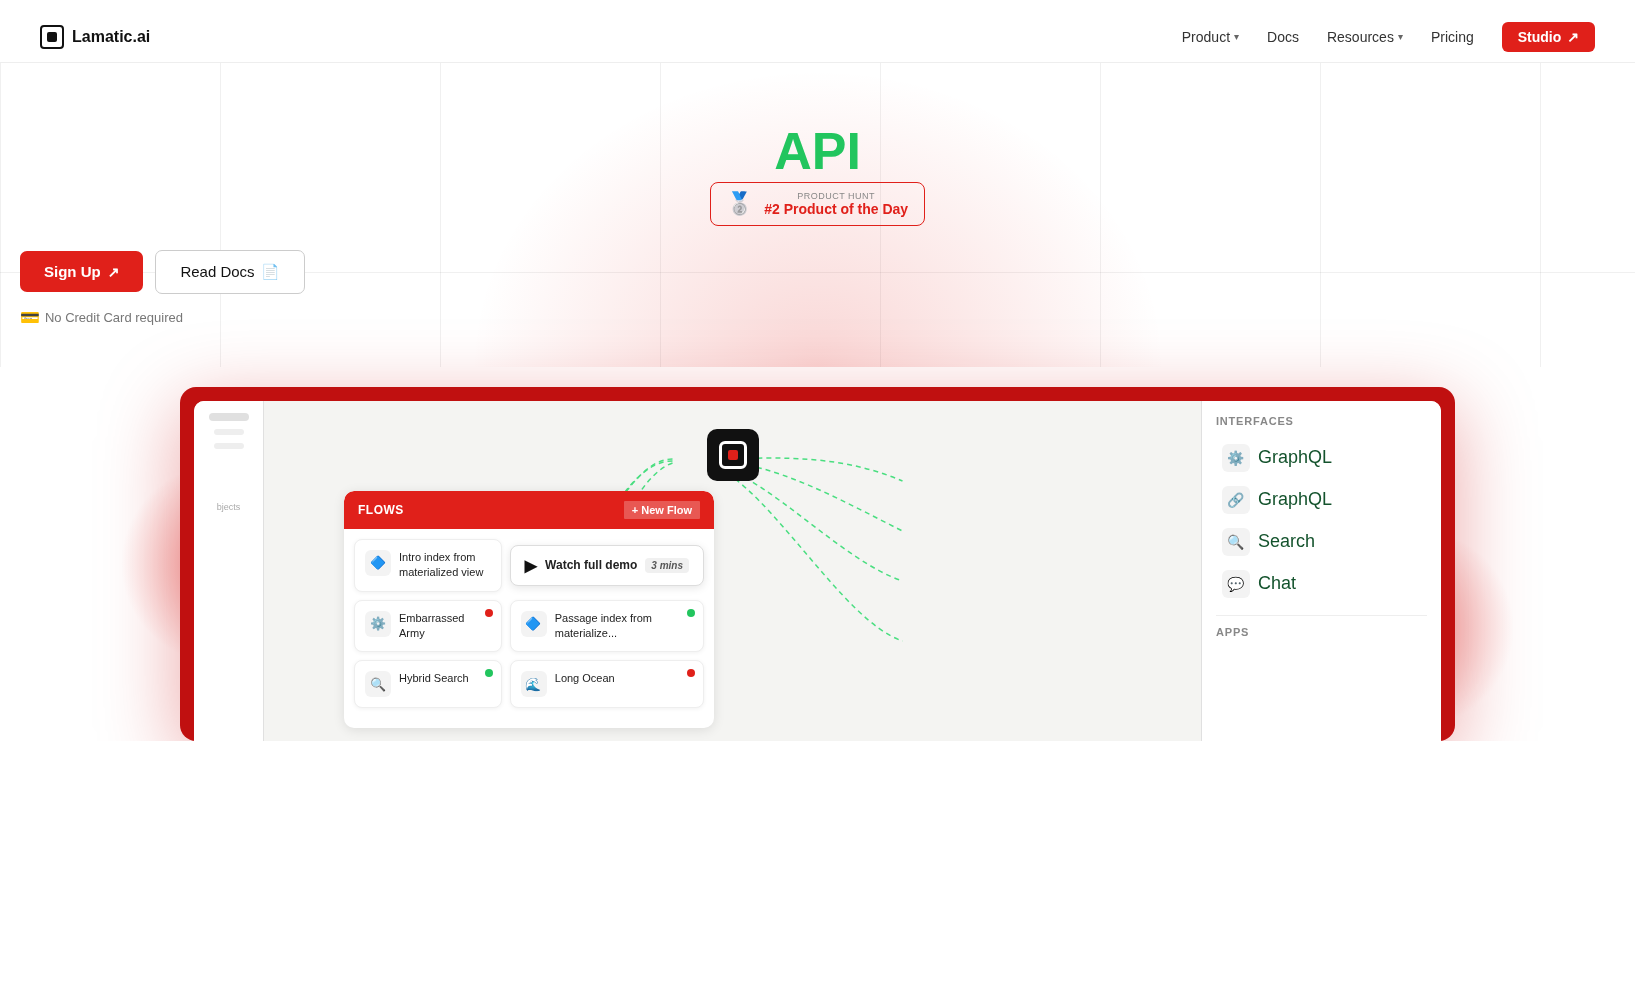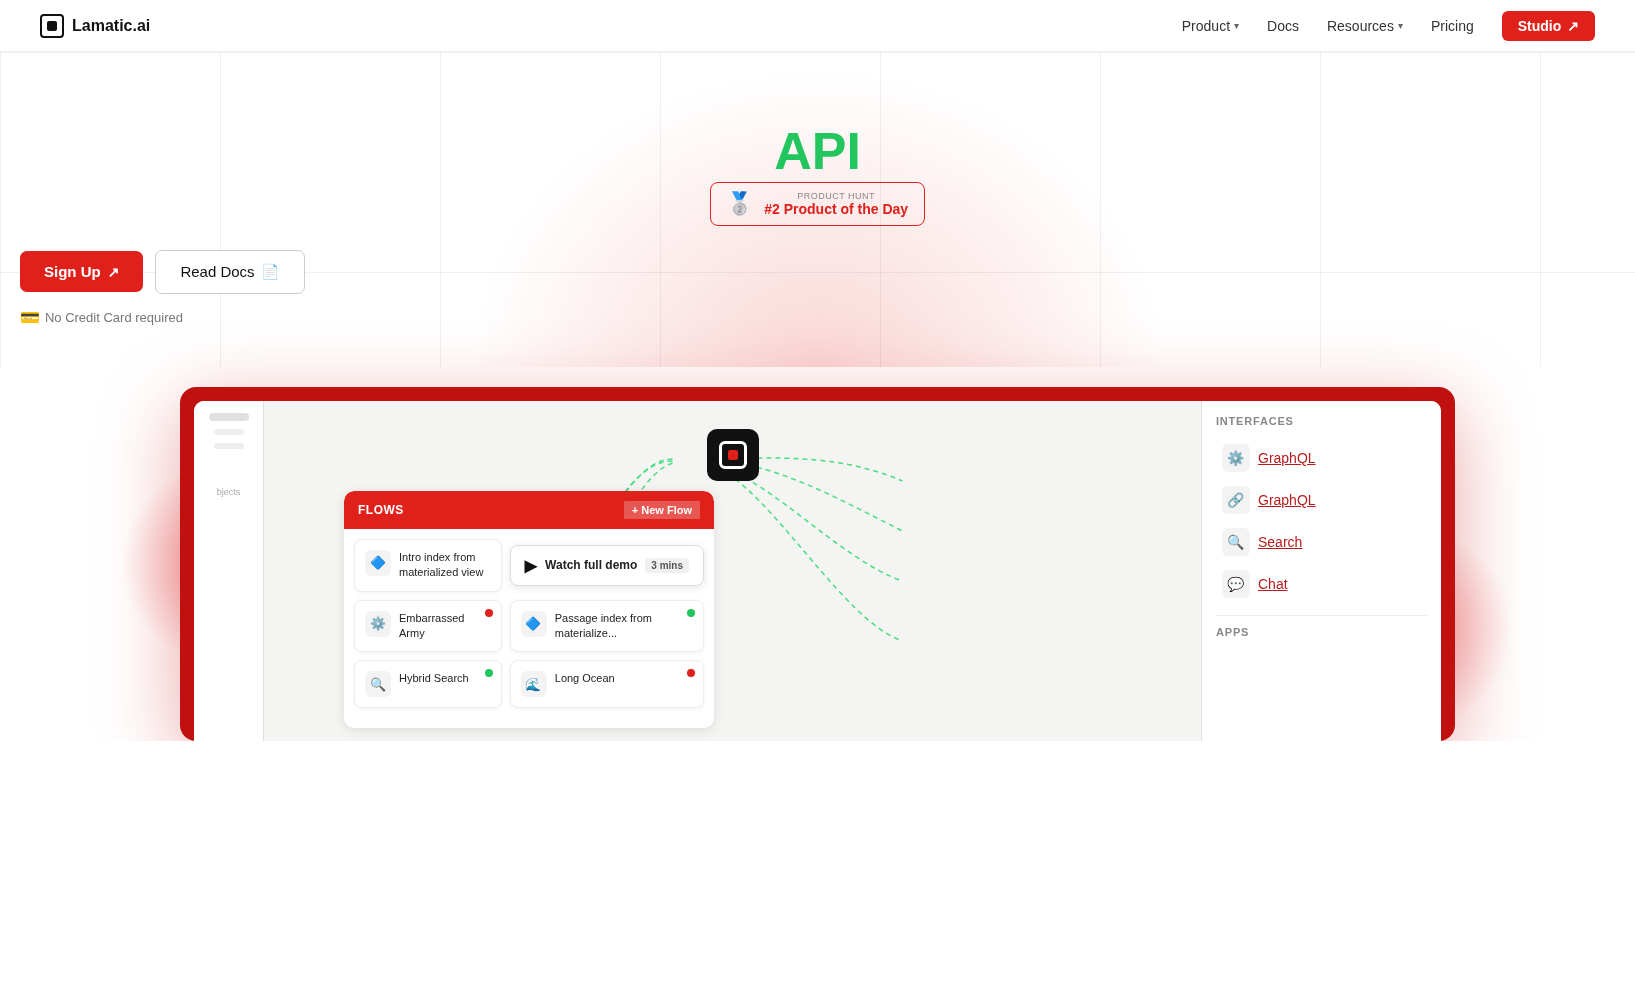--- a/index.html
+++ b/index.html
@@ -2,21 +2,21 @@
 <html><head>
   <meta charset="utf-8">
   <style>
     * { margin: 0; padding: 0; box-sizing: border-box; }
     body { font-family: -apple-system, BlinkMacSystemFont, 'Segoe UI', sans-serif; background: #fff; overflow-x: hidden; }
 
     
     nav {
       display: flex; align-items: center; justify-content: space-between;
       padding: 0 40px; height: 52px; border-bottom: 1px solid #eee;
-      position: sticky; top: 0; background: #fff; z-index: 100;
+      position: sticky; top: 11px; background: #fff; z-index: 100;
     }
     .nav-logo { display: flex; align-items: center; gap: 8px; font-weight: 700; font-size: 16px; color: #111; }
     .nav-logo-icon { width: 24px; height: 24px; border: 2px solid #111; border-radius: 4px; display: flex; align-items: center; justify-content: center; }
     .nav-logo-inner { width: 10px; height: 10px; background: #111; border-radius: 2px; }
     .nav-links { display: flex; align-items: center; gap: 28px; }
     .nav-link { font-size: 14px; color: #333; cursor: pointer; display: flex; align-items: center; gap: 4px; }
     .nav-chevron { font-size: 10px; color: #666; }
     .nav-studio-btn {
       background: #e0201a; color: #fff; border: none; border-radius: 6px;
       padding: 7px 16px; font-size: 14px; font-weight: 600; cursor: pointer;
@@ -97,21 +97,21 @@
       min-height: 340px;
     }
 
     
     .demo-sidebar {
       width: 70px; background: #fff; border-right: 1px solid #e0e0e0;
       display: flex; flex-direction: column; align-items: center; padding: 12px 0; gap: 8px; flex-shrink: 0;
     }
     .sidebar-stub { width: 40px; height: 8px; background: #e0e0e0; border-radius: 4px; }
     .sidebar-stub-sm { width: 30px; height: 6px; background: #eee; border-radius: 3px; }
-    .sidebar-text { font-size: 9px; color: #aaa; margin-top: 30px; }
+    .sidebar-text { font-size: 9px; color: #aaa; margin-top: 45px; }
 
     
     .demo-canvas { flex: 1; position: relative; background: #f4f4f2; overflow: hidden; }
 
     
     .canvas-svg { position: absolute; inset: 0; width: 100%; height: 100%; pointer-events: none; }
 
     
     .canvas-logo {
       position: absolute; top: 28px; left: 50%; transform: translateX(-50%);
@@ -150,30 +150,30 @@
 
     
     .watch-demo-btn {
       position: absolute; left: 290px; top: 148px;
       background: #fff; border: 1.5px solid #ddd; border-radius: 8px;
       padding: 10px 14px; display: flex; align-items: center; gap: 8px;
       font-size: 12px; font-weight: 600; color: #222; cursor: pointer;
       box-shadow: 0 2px 8px rgba(0,0,0,0.1); z-index: 5; white-space: nowrap;
     }
     .watch-play { font-size: 16px; color: #111; }
-    .watch-badge { background: #f0f0f0; border-radius: 4px; padding: 2px 6px; font-size: 10px; color: #555; }
+    .watch-badge { background: #f0f0f0; border-radius: 4px; padding: 2px 6px; font-size: 10px; color: #555; font-style: italic; }
 
     
     .demo-right {
       width: 240px; background: #fff; border-left: 1px solid #e0e0e0; flex-shrink: 0; padding: 14px;
     }
     .right-section-title { font-size: 11px; font-weight: 700; letter-spacing: 0.8px; color: #888; margin-bottom: 10px; }
     .right-item { display: flex; align-items: center; gap: 8px; padding: 7px 6px; border-radius: 6px; cursor: pointer; }
     .right-item-icon { width: 28px; height: 28px; background: #f3f3f3; border-radius: 6px; display: flex; align-items: center; justify-content: center; font-size: 14px; }
-    .right-item-text { font-size: 14px; color: #b91c1c; text-decoration: underline; }
+    .right-item-text { font-size: 18px; color: #14532d; }
     .right-divider { height: 1px; background: #eee; margin: 10px 0; }
     .right-section-apps { margin-top: 4px; }
 
     
     .demo-glow-left {
       position: absolute; left: -60px; top: 50%; transform: translateY(-50%);
       width: 200px; height: 200px;
       background: radial-gradient(circle, rgba(224,32,26,0.4) 0%, transparent 70%);
       pointer-events: none; z-index: -1;
     }

